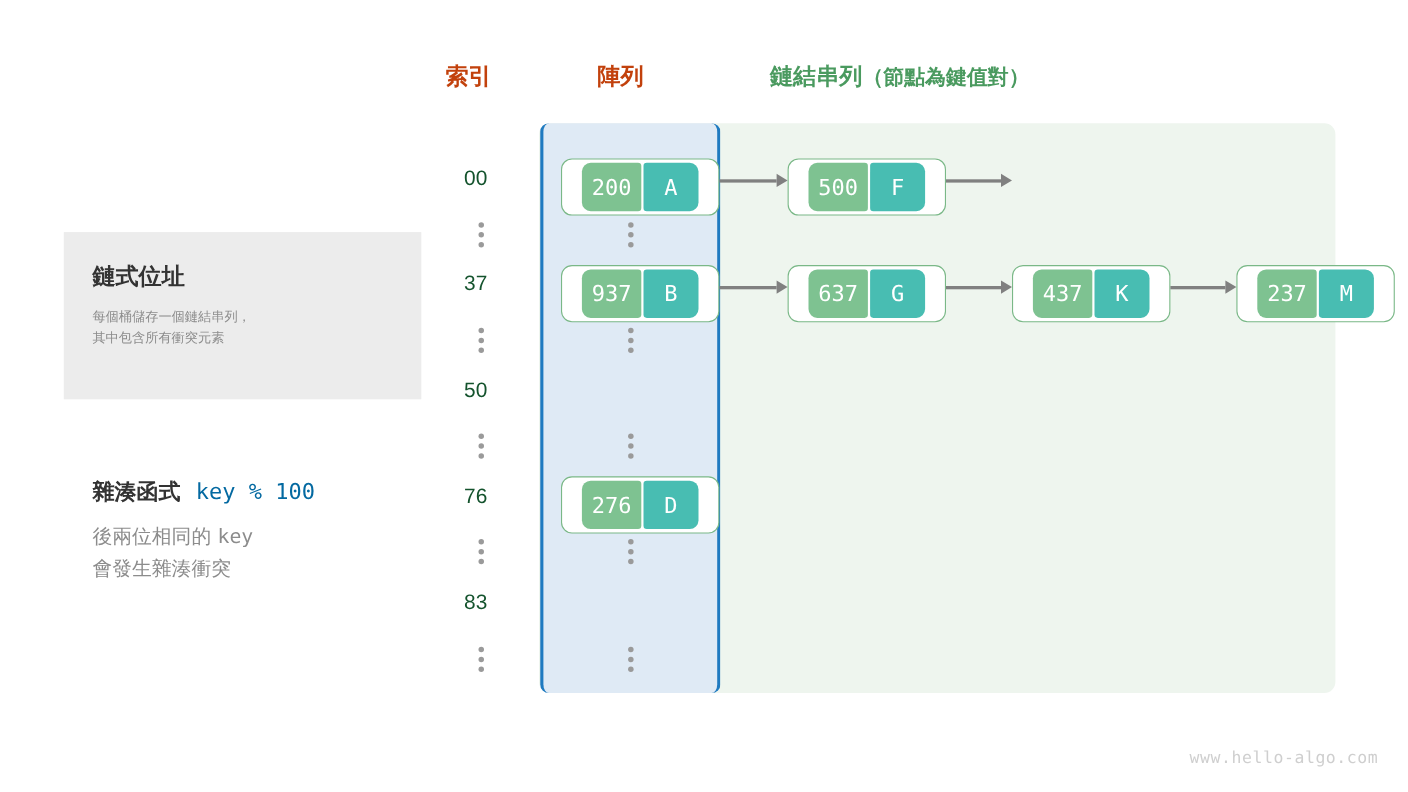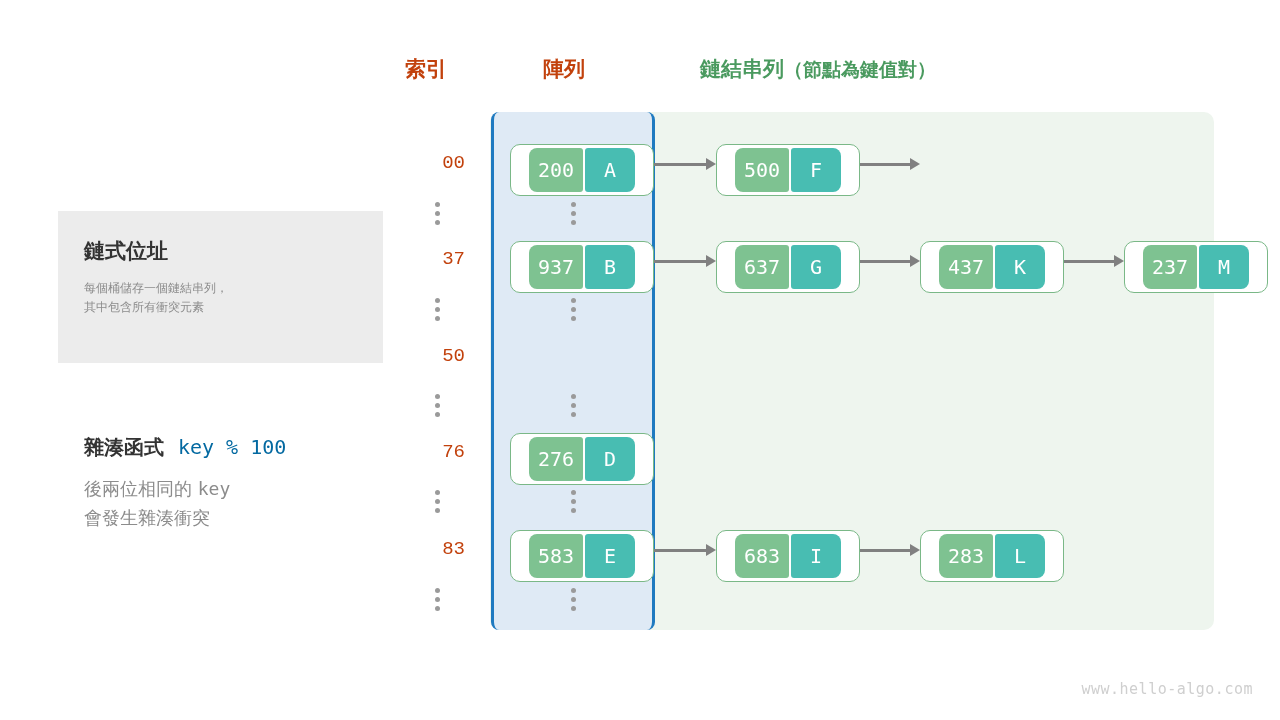--- a/index.html
+++ b/index.html
@@ -26,23 +26,23 @@
   #blue-col{
     position:absolute;left:491px;top:112px;width:164px;height:518px;
     background:#dfeaf5;
     border-left:3px solid #1f7ac0;border-right:3px solid #1f7ac0;
     box-sizing:border-box;
     border-radius:8px;
   }
 
   
   .idx{
-    position:absolute;width:60px;text-align:right;left:405px;
-    font-family:Liberation Mono, monospace;
-    font-size:19px;color:#c2410c;
+    position:absolute;width:60px;text-align:right;left:383px;
+    font-family:Liberation Sans, sans-serif;
+    font-size:19px;color:#14532d;
   }
 
   
   .vdots{position:absolute;width:10px;}
   .vdots i{display:block;width:5px;height:5px;border-radius:50%;
            background:#9a9a9a;margin:0 auto 4px auto;}
   .vdots i:last-child{margin-bottom:0;}
 
   
   .row{position:absolute;height:52px;display:flex;align-items:center;}
@@ -219,42 +219,20 @@
         <div class="kv key">237</div>
         <div class="kv val">M</div>
       </div>
     </div>
   <div class="row" id="row-3" style="left:510px;top:427px">
       <div class="node">
         <div class="kv key">276</div>
         <div class="kv val">D</div>
       </div>
     </div>
-  <div class="row" id="row-4" style="left:510px;top:524px">
-      <div class="node">
-        <div class="kv key">583</div>
-        <div class="kv val">E</div>
-      </div>
-      <div class="arrow" style="width: 62px;">
-        <div class="shaft"></div>
-        <div class="head"></div>
-      </div>
-      <div class="node">
-        <div class="kv key">683</div>
-        <div class="kv val">I</div>
-      </div>
-      <div class="arrow" style="width: 60px;">
-        <div class="shaft"></div>
-        <div class="head"></div>
-      </div>
-      <div class="node">
-        <div class="kv key">283</div>
-        <div class="kv val">L</div>
-      </div>
-    </div>
 
   <div id="info-card">
     <div class="title">鏈式位址</div>
     <div class="body">
       <div>每個桶儲存一個鏈結串列，</div>
       <div>其中包含所有衝突元素</div>
     </div>
   </div>
 
   <div id="hash-block">

